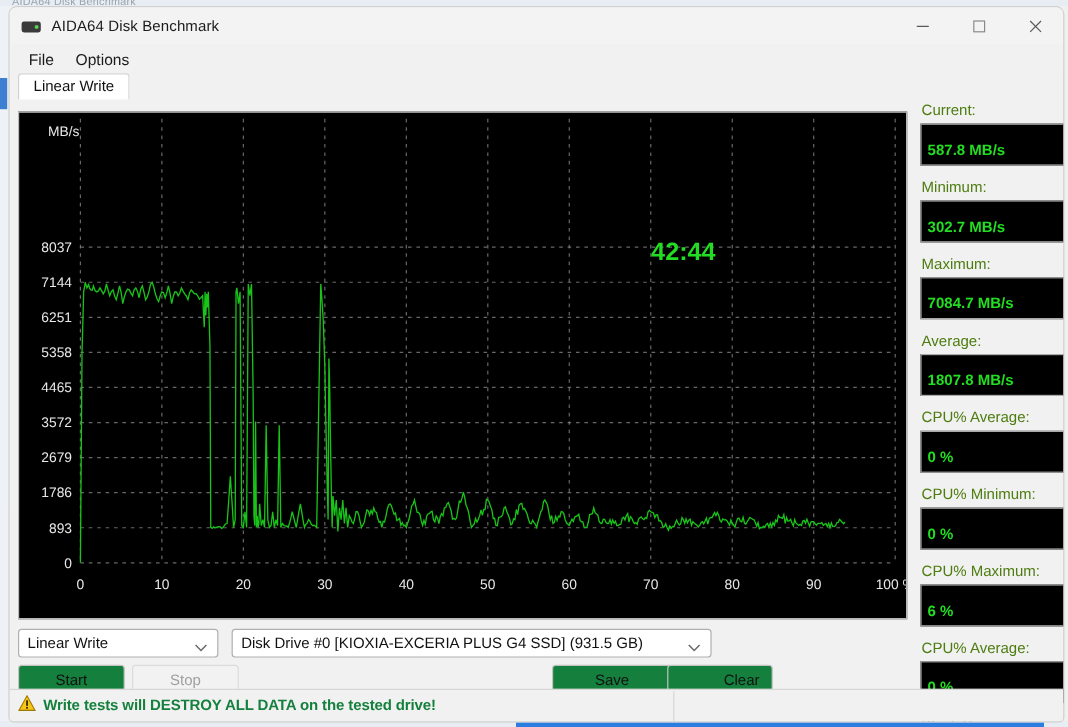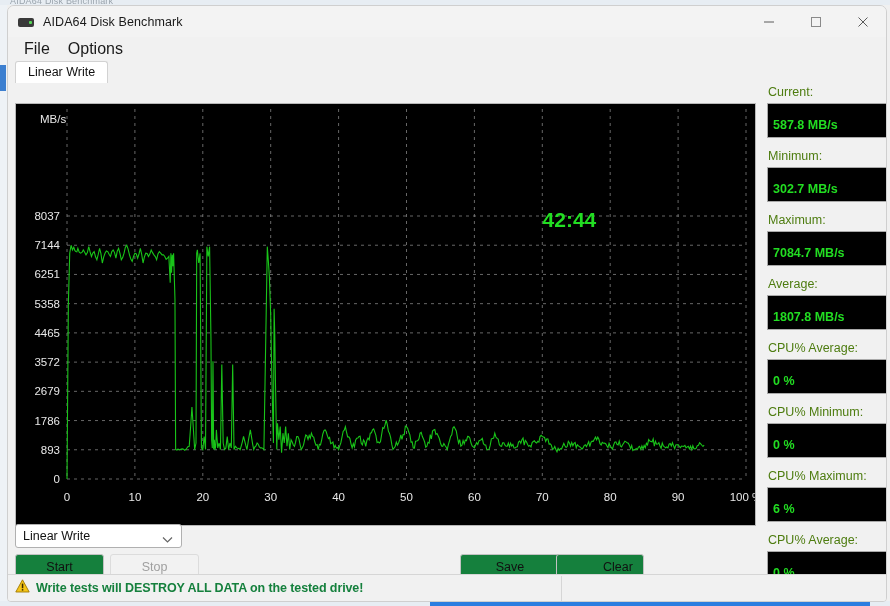--- a/index.html
+++ b/index.html
@@ -84,21 +84,21 @@
   }
   .winbtn svg { display: block; }
 
   
   .menubar {
     height: 24px; background: #f1f1f1;
     display: flex; align-items: center;
     padding-left: 7px;
   }
   .menu-item {
-    font-size: 16px; color: #1a1a1a;
+    font-size: 13px; color: #1a1a1a;
     padding: 3px 9px;
   }
 
   
   .tabstrip {
     position: relative;
     height: 22px;
     margin-left: 7px;
     display: flex; align-items: flex-end;
   }
@@ -115,21 +115,21 @@
   
   .content {
     position: absolute;
     left: 7px; top: 79px;
     width: 864px; height: 510px;
   }
 
   
   .chartframe {
     position: absolute;
-    left: 0px; top: 18px;
+    left: 0px; top: 8px;
     width: 741px; height: 423px;
     background: #000000;
     border: 1px solid #b8b8b8;
     box-sizing: border-box;
     overflow: hidden;
   }
   .chartframe svg { display: block; }
 
   
   .stats {
@@ -379,20 +379,28 @@
     <div class="ctrls">
       <div class="row1">
         <div class="combo" id="combo-test">
           <span>Linear Write</span>
           <span class="caret">
             <svg width="11" height="8" viewBox="0 0 11 8">
                 <polyline points="1,1.5 5.5,6 10,1.5" fill="none" stroke="#666" stroke-width="1.2"></polyline>
               </svg>
           </span>
         </div>
+        <div class="combo" id="combo-drive">
+          <span>Disk Drive #0  [KIOXIA-EXCERIA PLUS G4 SSD]  (931.5 GB)</span>
+          <span class="caret">
+            <svg width="11" height="8" viewBox="0 0 11 8">
+                <polyline points="1,1.5 5.5,6 10,1.5" fill="none" stroke="#666" stroke-width="1.2"></polyline>
+              </svg>
+          </span>
+        </div>
       </div>
       <div class="row2">
         <div class="btn" id="btn-start">Start</div>
         <div class="btn disabled" id="btn-stop">Stop</div>
         <div class="btn" id="btn-save">Save</div>
         <div class="btn" id="btn-clear">Clear</div>
       </div>
     </div>
 
     <div class="statusbar">

